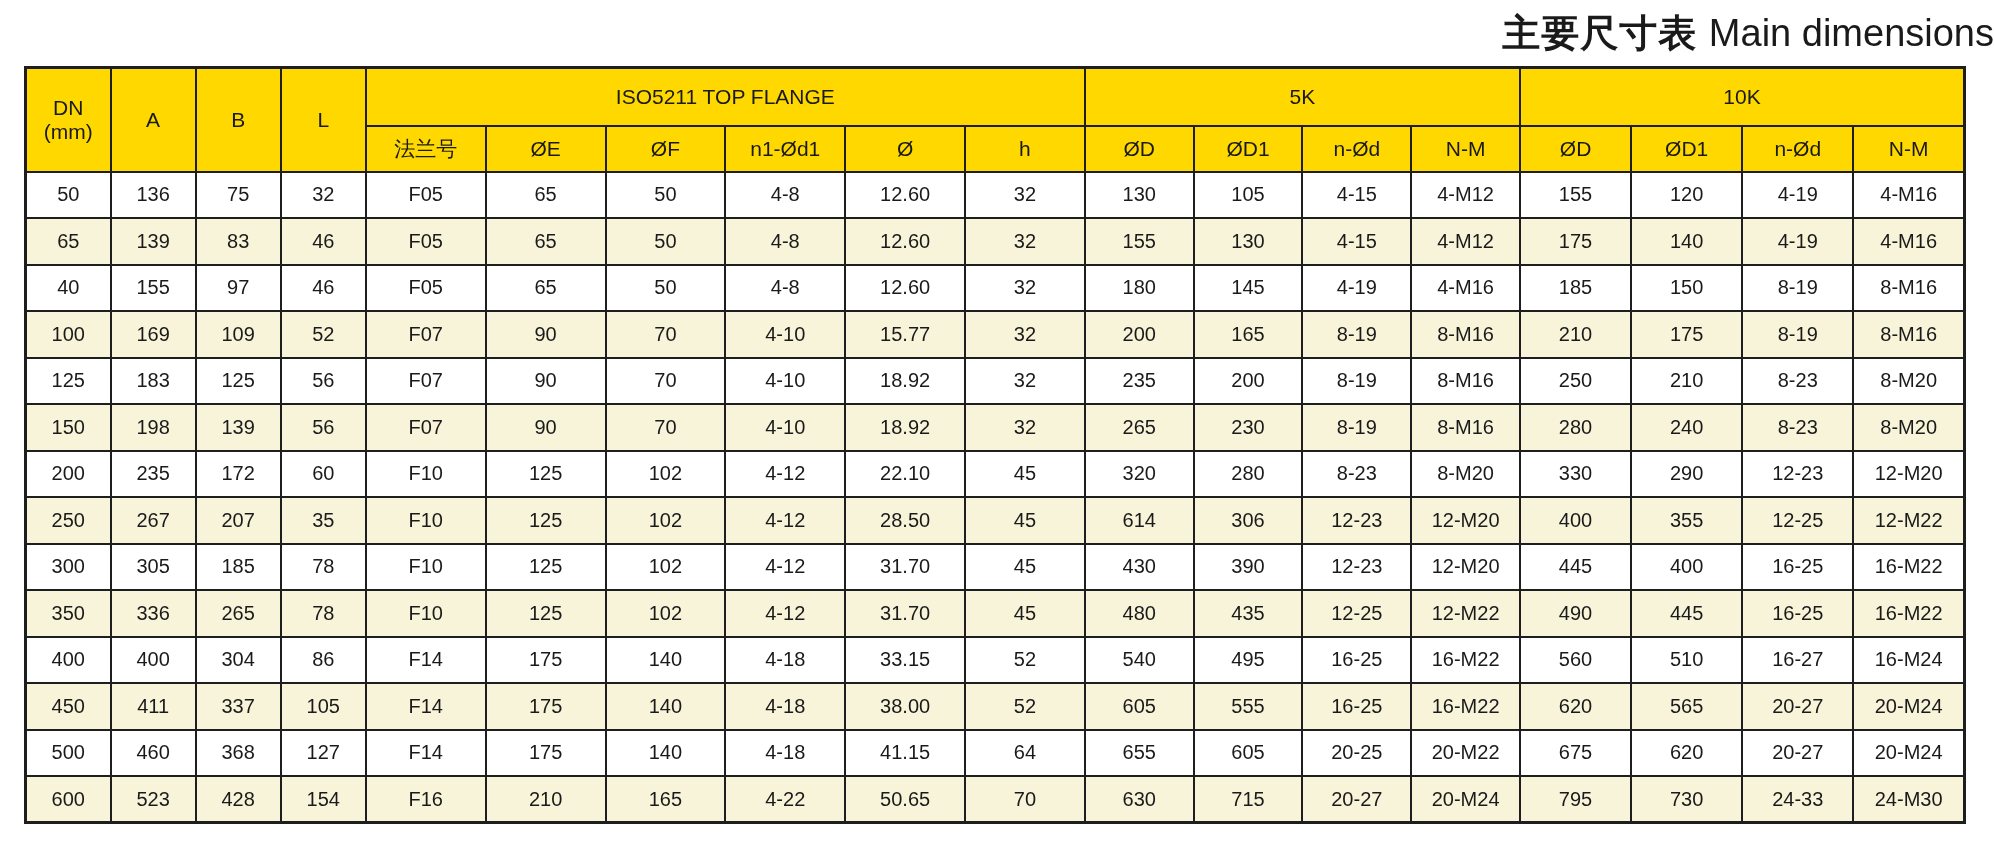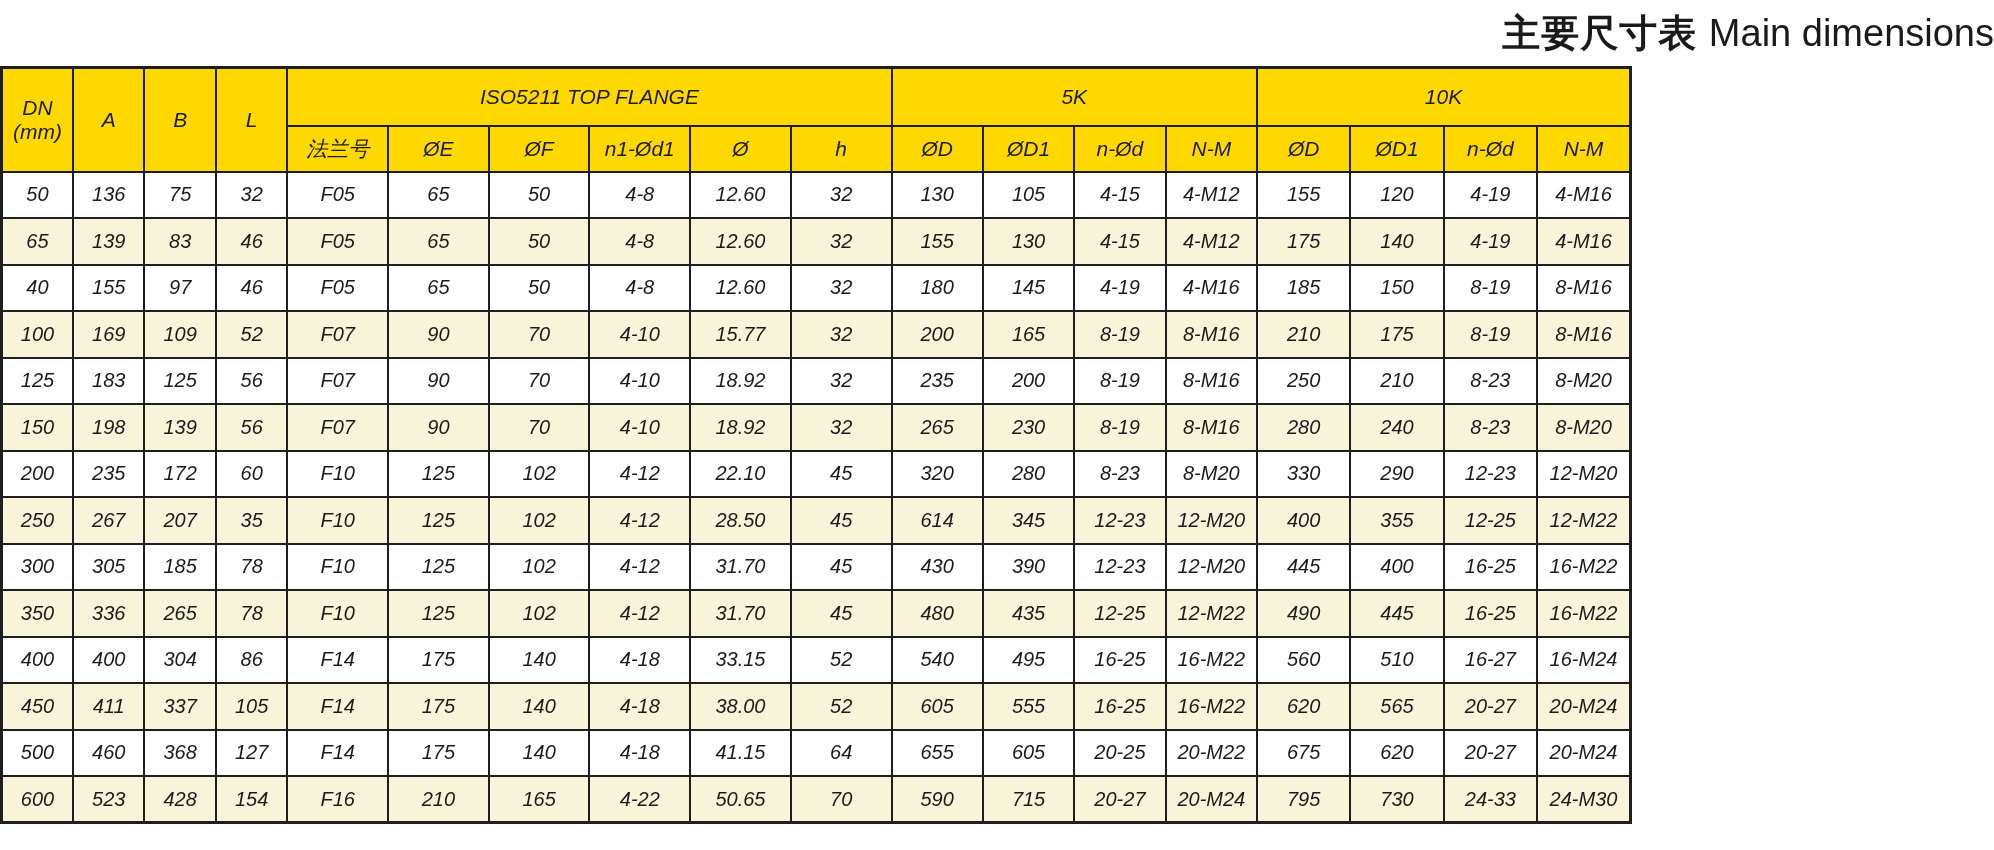--- a/index.html
+++ b/index.html
@@ -21,23 +21,23 @@
     font-size:38px;
     font-weight:bold;
     letter-spacing:1px;
     white-space:nowrap;
     text-align:right;
   }
   .title .en{font-weight:normal;letter-spacing:0;}
   table.dims{
     table-layout:fixed;
     border-collapse:collapse;
-    width:1632px;
+    width:1942px;
+    margin-left:24px;
     border:3px solid var(--line);
-    font-style:italic;
   }
   table.dims th, table.dims td{
     border:2px solid var(--line);
     text-align:center;
     vertical-align:middle;
     padding:0;
     overflow:hidden;
     white-space:nowrap;
   }
   thead th{
@@ -262,21 +262,21 @@
         <td>267</td>
         <td>207</td>
         <td>35</td>
         <td>F10</td>
         <td>125</td>
         <td>102</td>
         <td>4-12</td>
         <td>28.50</td>
         <td>45</td>
         <td>614</td>
-        <td>345</td>
+        <td>306</td>
         <td>12-23</td>
         <td>12-M20</td>
         <td>400</td>
         <td>355</td>
         <td>12-25</td>
         <td>12-M22</td>
       </tr>
       <tr>
         <td>300</td>
         <td>305</td>
@@ -381,21 +381,21 @@
         <td>600</td>
         <td>523</td>
         <td>428</td>
         <td>154</td>
         <td>F16</td>
         <td>210</td>
         <td>165</td>
         <td>4-22</td>
         <td>50.65</td>
         <td>70</td>
-        <td>590</td>
+        <td>630</td>
         <td>715</td>
         <td>20-27</td>
         <td>20-M24</td>
         <td>795</td>
         <td>730</td>
         <td>24-33</td>
         <td>24-M30</td>
       </tr>
     </tbody>
 </table>

